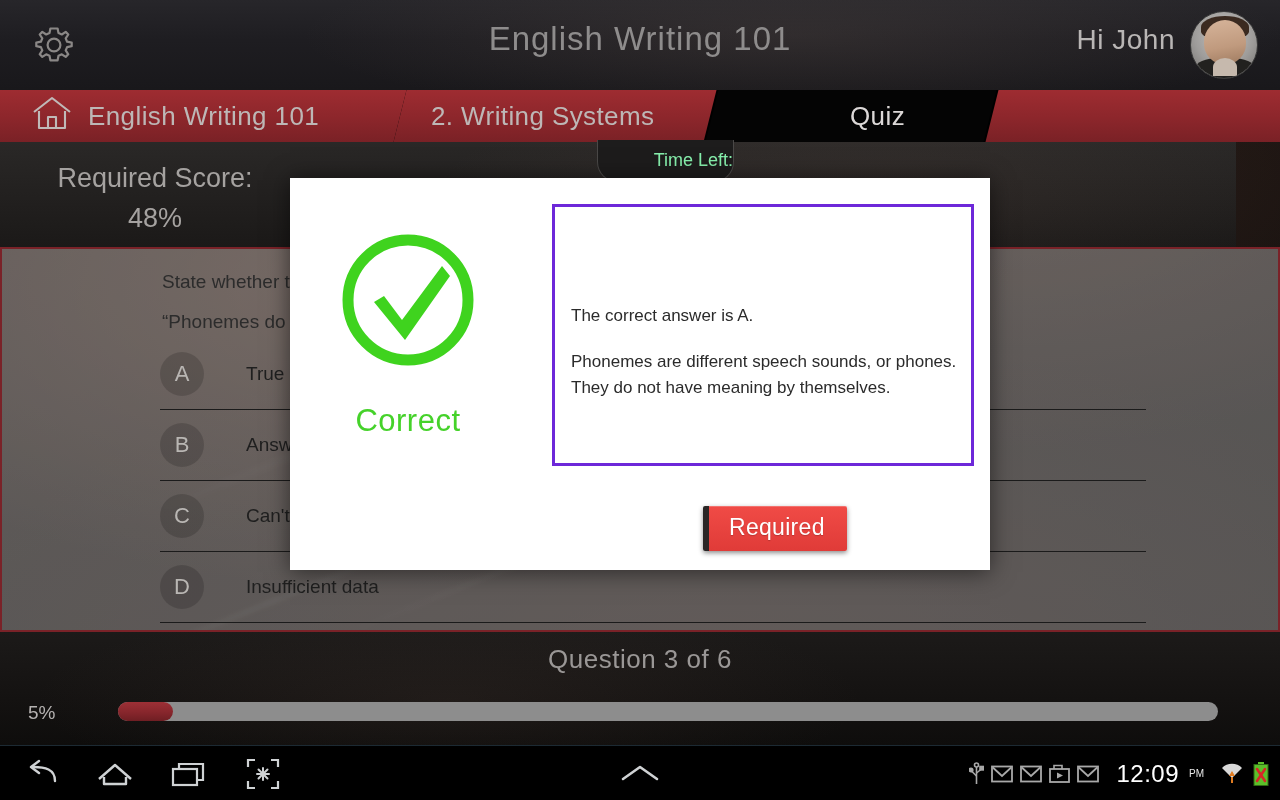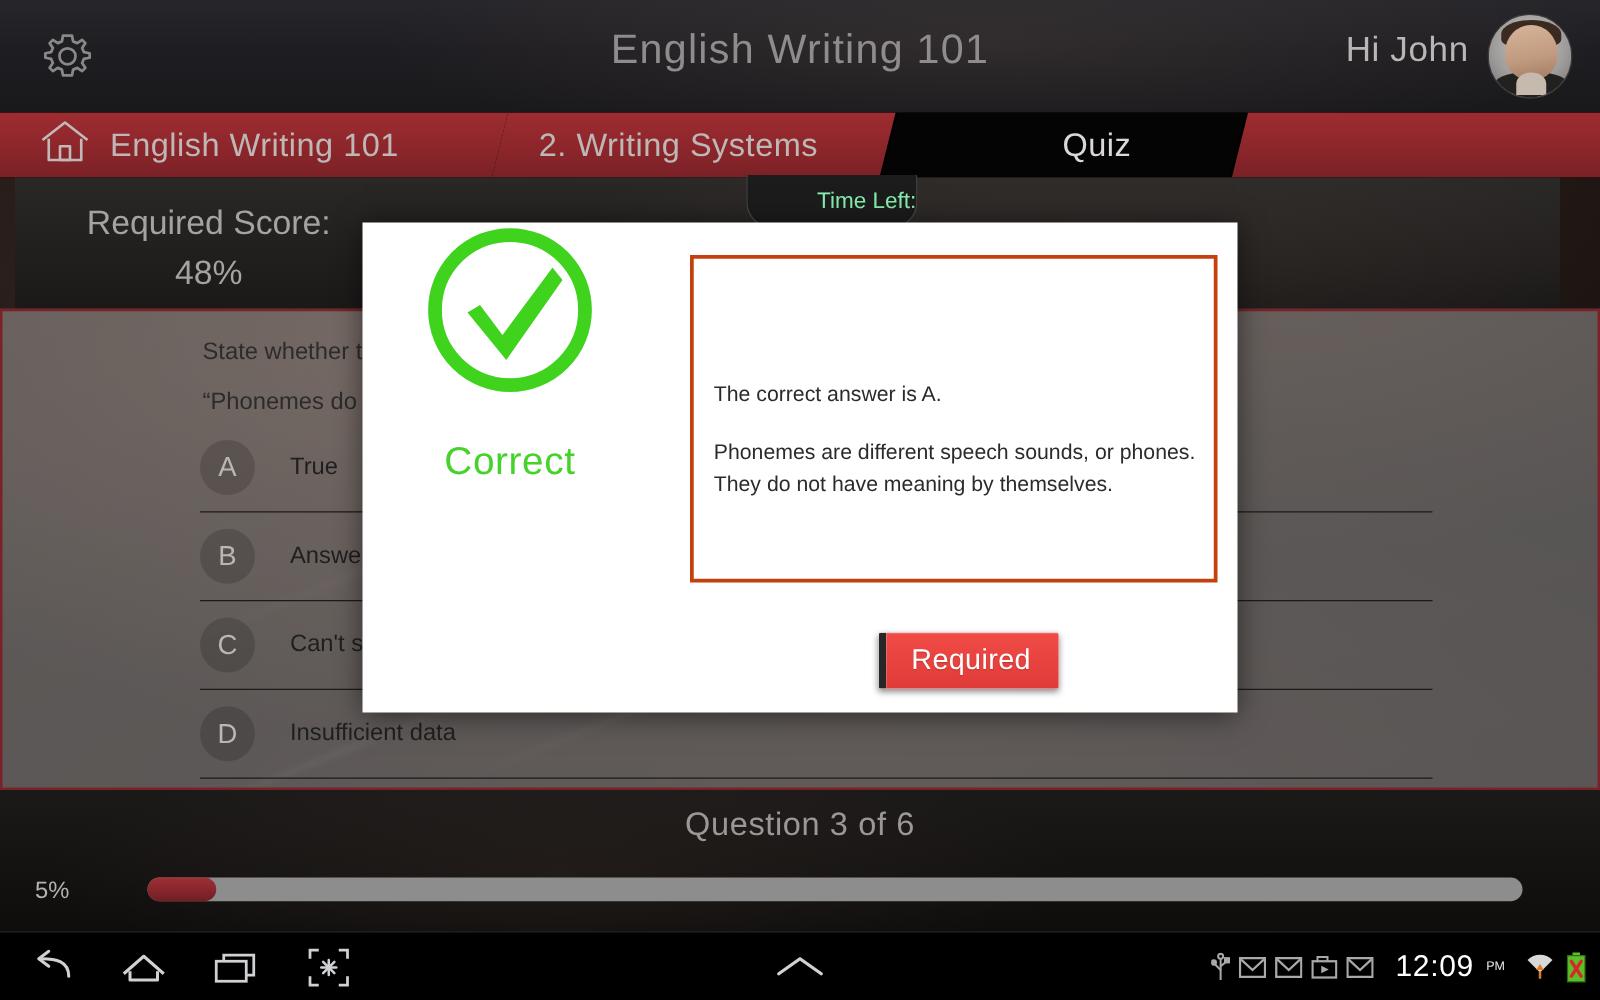--- a/index.html
+++ b/index.html
@@ -111,21 +111,21 @@
   .crumb-bg {
     position: absolute; top: 0; height: 52px;
     transform: skewX(-14deg);
   }
   .crumb-red  { background: linear-gradient(180deg, #9e2c31 0%, #8c262b 55%, #7a2126 100%); }
   .crumb-dark { background: #040404; }
   .home-icon { position: relative; z-index: 2; margin-right: 14px; }
 
   
   .info-strip {
-    position: absolute; left: 12px; top: 142px;
+    position: absolute; left: 0; top: 142px;
     width: 1236px; height: 105px;
     background: linear-gradient(180deg, #2a2827 0%, #211f1e 60%, #1b1918 100%);
     overflow: hidden;
   }
   .info-strip::after {
     content: "";
     position: absolute; inset: 0;
     background: radial-gradient(ellipse 50% 150% at 70% 50%, rgba(120,95,85,0.16), rgba(0,0,0,0) 70%);
   }
   .required-score {
@@ -172,21 +172,21 @@
     border-bottom: 1.5px solid #1b1b1b;
   }
   .option-letter {
     width: 44px; height: 44px; border-radius: 50%;
     background: rgba(0,0,0,0.16);
     display: flex; align-items: center; justify-content: center;
     color: #b9b6b3; font-size: 22px; font-weight: 400;
     flex: 0 0 auto;
   }
   .option-text {
-    margin-left: 28px;
+    margin-left: 42px;
     color: #1f1f1f; font-size: 19px; font-weight: 300;
   }
 
   
   .footer {
     position: absolute; left: 0; top: 632px;
     width: 1280px; height: 113px;
     background: linear-gradient(180deg, #1c1a19 0%, #141211 60%, #0e0d0c 100%);
     overflow: hidden;
   }
@@ -223,35 +223,36 @@
     width: 700px; height: 392px;
     background: #fff;
     z-index: 20;
     box-shadow: 0 2px 22px rgba(0,0,0,0.55);
   }
   .modal-left {
     position: absolute; left: 0; top: 0;
     width: 236px; height: 304px;
     display: flex; flex-direction: column;
     align-items: center; justify-content: flex-start;
+    padding-top: 52px;
   }
   .check-circle {
     width: 140px; height: 140px;
     position: relative;
   }
   .verdict {
     margin-top: 30px;
     color: #45d22a; font-size: 31px; font-weight: 300;
     text-align: center; line-height: 42px;
     letter-spacing: .5px;
   }
   .modal-right {
     position: absolute; left: 262px; top: 26px;
     width: 422px; height: 262px;
-    border: 3px solid #c2410c;
+    border: 3px solid #6d28d9;
     background: #fff;
   }
   .explain {
     position: absolute; left: 16px; top: 96px;
     width: 394px;
     color: #2b2b2b; font-size: 17px; font-weight: 300;
     line-height: 26px;
   }
   .explain p + p { margin-top: 20px; }
 

